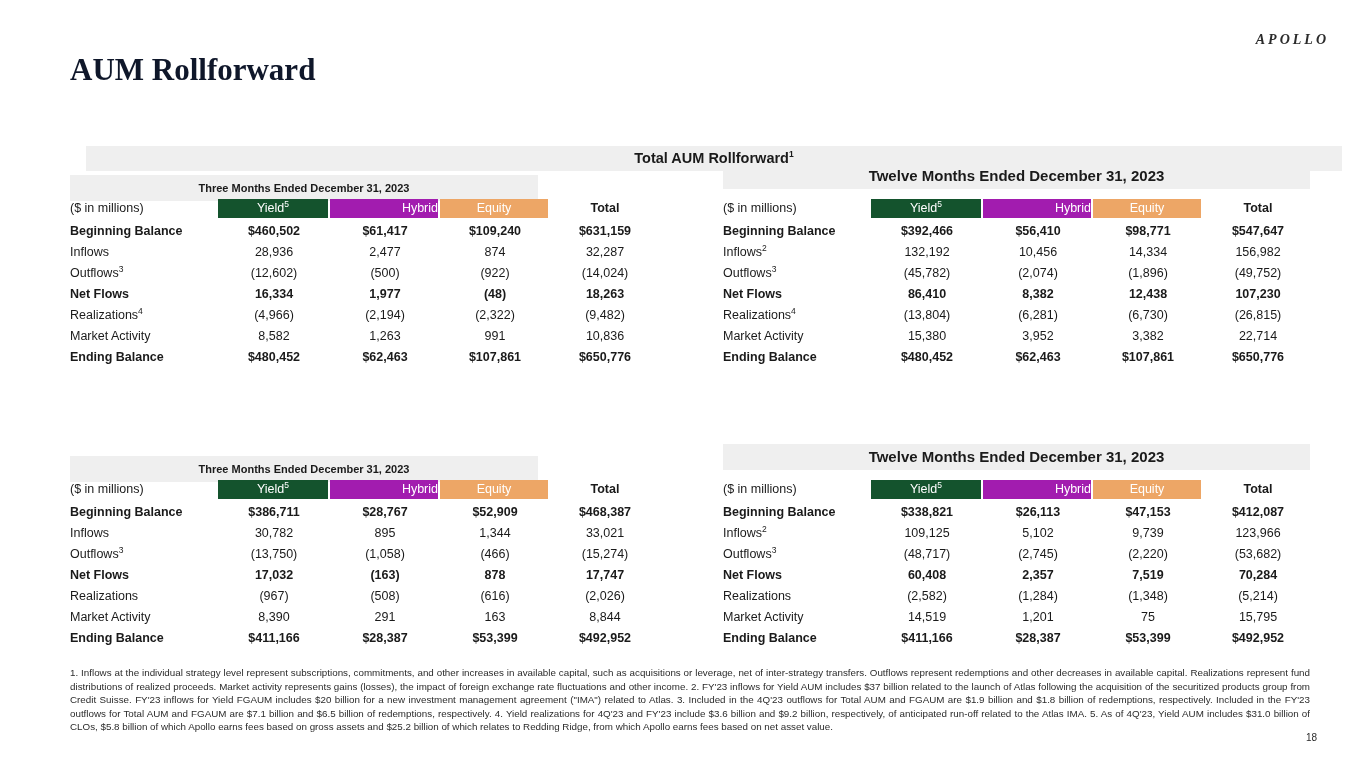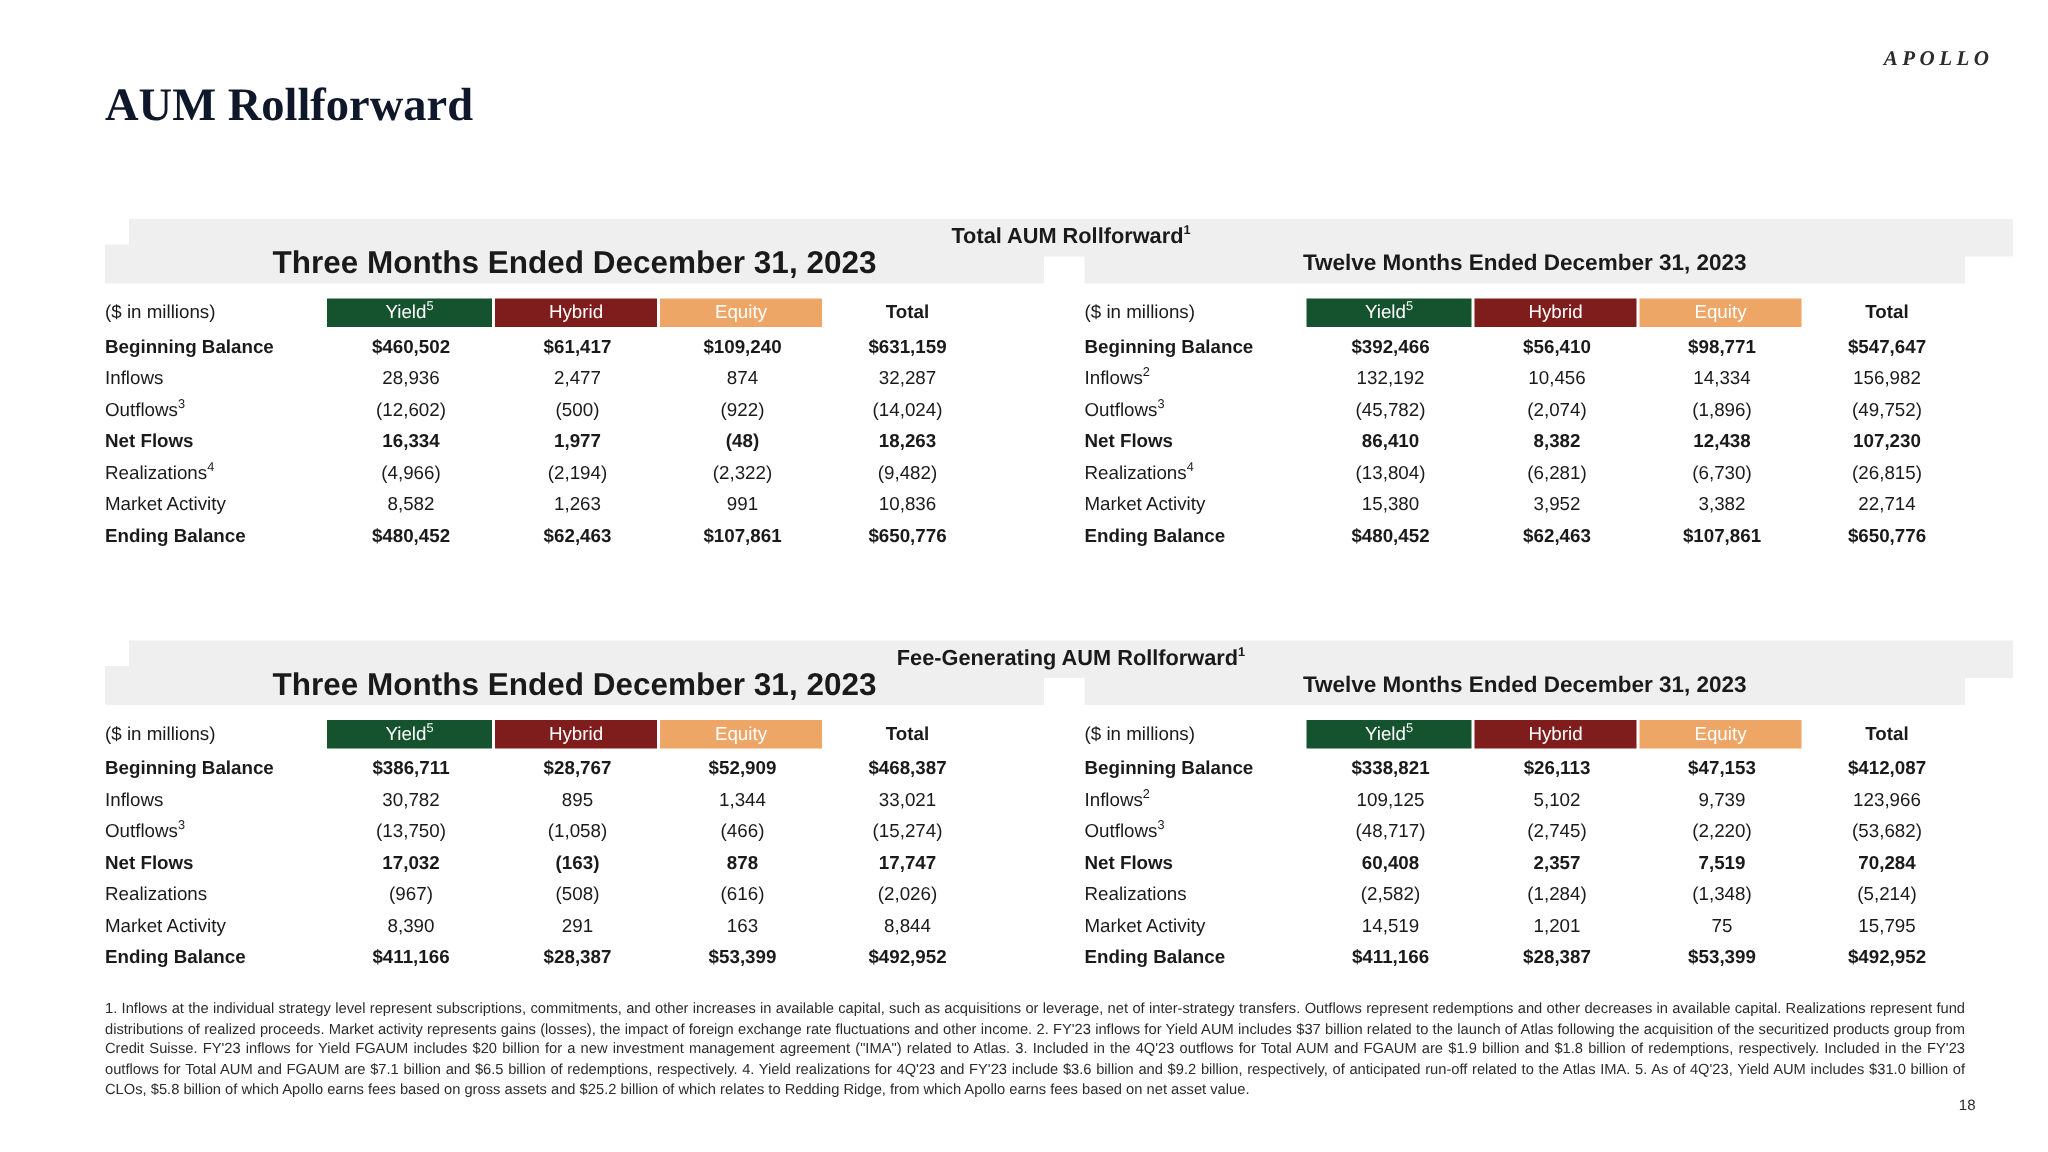--- a/index.html
+++ b/index.html
@@ -7,31 +7,31 @@
   body { font-family:"Liberation Sans", sans-serif; background:#ffffff; color:#1a1a1a; }
   .page { position:relative; width:1365px; height:768px; background:#fff; overflow:hidden; }
 
   .brand { position:absolute; top:32px; right:36px; font-family:"Liberation Serif", serif;
            font-size:14px; font-weight:600; letter-spacing:3px; color:#2b2b2b;font-style:italic; }
   .title { position:absolute; top:52px; left:70px; font-family:"Liberation Serif", serif;
            font-size:31px; font-weight:700; color:#0f172a; }
 
   .band { position:absolute; background:#efefef; text-align:center; font-weight:700; }
   .band-section { left:86px; width:1256px; height:25px; line-height:25px; font-size:14.5px;margin-top:23px; }
-  .band-period-l { left:70px;  width:626px; height:26px; line-height:26px; font-size:21px; }
+  .band-period-l { left:70px;  width:468px; height:26px; line-height:26px; font-size:11px;margin-top:12px; }
   .band-period-r { left:723px; width:587px; height:26px; line-height:26px; font-size:15px; }
 
   .tbl { position:absolute; }
   .grid { display:grid; grid-template-columns:148px 112px 110px 110px 110px; }
   .c { line-height:21px; font-size:12.5px; text-align:center; white-space:nowrap; color:#1a1a1a; }
   .lbl { text-align:left; }
   .b { font-weight:700; }
   .ch { color:#fff; line-height:19px; margin:0 2px 3px 0; font-size:12.5px; }
   .ch-yield  { background:#14532d; }
-  .ch-hybrid { background:#7f1d1d; }
+  .ch-hybrid { background:#a21caf;text-align:right; }
   .ch-equity { background:#eda666; }
   .th { font-weight:700; line-height:19px; margin-bottom:3px; }
   .unit { line-height:19px; margin-bottom:3px; }
   sup { font-size:8.5px; vertical-align:super; line-height:0; }
 
   .footnote { position:absolute; top:666px; left:70px; width:1240px; font-size:9.8px;
               line-height:13.6px; color:#2b2b2b; text-align:justify; }
   .pagenum { position:absolute; top:732px; right:48px; font-size:10px; color:#2b2b2b; }
 </style>
 </head>
@@ -144,21 +144,20 @@
       <div class="c">22,714</div>
 
       <div class="c lbl b"><span>Ending Balance</span><sup></sup></div>
       <div class="c b">$480,452</div>
       <div class="c b">$62,463</div>
       <div class="c b">$107,861</div>
       <div class="c b">$650,776</div>
     </div>
   </div>
 
-  <div class="band band-section" style="top:404px"><span>Fee-Generating AUM Rollforward</span><sup>1</sup></div>
 
   <div class="band band-period-l" style="top:444px">Three Months Ended December 31, 2023</div>
   <div class="band band-period-r" style="top:444px">Twelve Months Ended December 31, 2023</div>
 
   <div class="tbl" style="left:70px; top:480px">
     <div class="grid">
       <div class="c lbl unit">($ in millions)</div>
       <div class="c ch ch-yield"><span>Yield</span><sup>5</sup></div>
       <div class="c ch ch-hybrid">Hybrid</div>
       <div class="c ch ch-equity">Equity</div>

